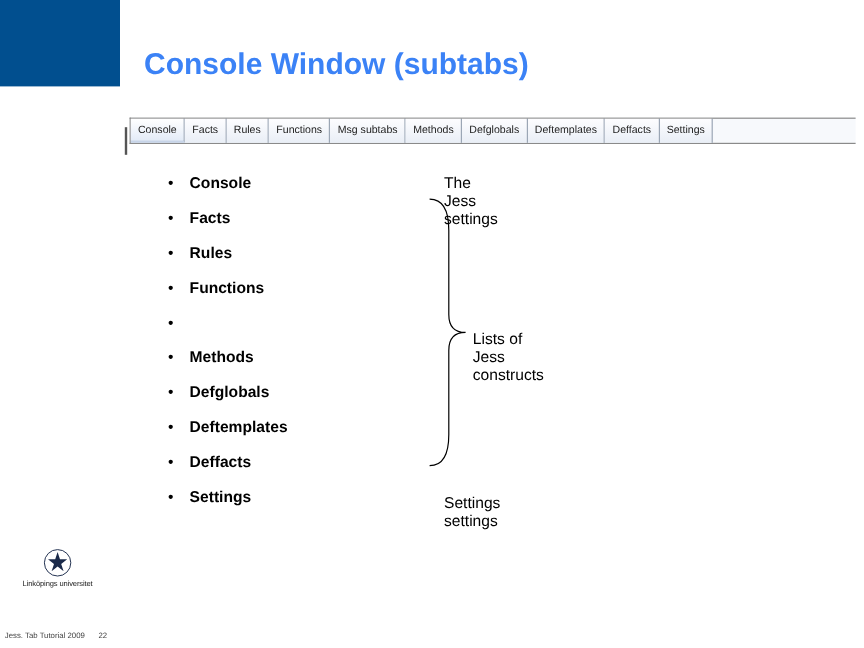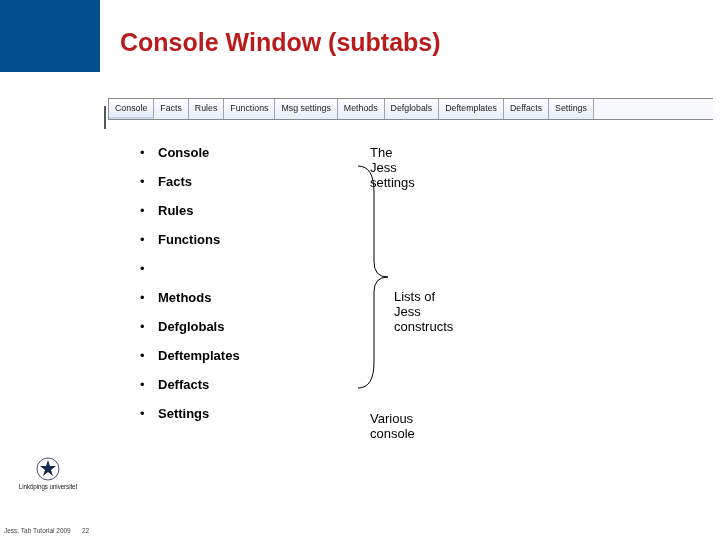--- a/index.html
+++ b/index.html
@@ -12,24 +12,24 @@
     overflow: hidden;
   }
   .left-band {
     position: absolute;
     left: 0; top: 0;
     width: 100px; height: 72px;
     background: #014f8f;
   }
   .title {
     position: absolute;
-    left: 120px; top: 28px;
+    left: 120px; top: 40px;
     font-size: 25px;
     font-weight: bold;
-    color: #b91c1c;
+    color: #3b82f6;
   }
   .tab-strip {
     position: absolute;
     left: 108px; top: 98px;
     width: 605px; height: 22px;
     display: flex;
     border-top: 1px solid #8a8a8a;
     border-left: 1px solid #8a8a8a;
     border-bottom: 1px solid #8a8a8a;
     background: #f7f9fc;
@@ -70,21 +70,21 @@
     font-size: 13px;
   }
   .label { font-weight: bold; }
   .annotations {
     position: absolute;
     left: 370px; top: 145px;
     font-size: 13px;
     color: #000;
   }
   .ann1 { position: absolute; left: 0; top: 0; }
-  .ann2 { position: absolute; left: 24px; top: 144px; }
+  .ann2 { position: absolute; left: 24px; top: 130px; }
   .ann3 { position: absolute; left: 0; top: 266px; }
   .brace-svg {
     position: absolute;
     left: 352px; top: 162px;
     width: 40px; height: 230px;
   }
   .logo-area {
     position: absolute;
     left: 12px; top: 457px;
     width: 72px;
@@ -116,21 +116,21 @@
 
 <div class="left-band"></div>
 
 <div class="title">Console Window (subtabs)</div>
 
 <div class="tab-strip">
   <div class="tab active">Console</div>
   <div class="tab">Facts</div>
   <div class="tab">Rules</div>
   <div class="tab">Functions</div>
-  <div class="tab">Msg settings</div>
+  <div class="tab">Msg subtabs</div>
   <div class="tab">Methods</div>
   <div class="tab">Defglobals</div>
   <div class="tab">Deftemplates</div>
   <div class="tab">Deffacts</div>
   <div class="tab">Settings</div>
 </div>
 
 <div class="bullets">
   <div class="bullet-row">
       <span class="dot">•</span>
@@ -173,21 +173,21 @@
     </div>
 </div>
 
 <svg class="brace-svg" viewBox="0 0 40 230">
   <path d="M 6 4 Q 22 4 22 30 L 22 100 Q 22 115 36 115 Q 22 115 22 130 L 22 200 Q 22 226 6 226" fill="none" stroke="#000" stroke-width="1"></path>
 </svg>
 
 <div class="annotations">
   <div class="ann1">The Jess settings</div>
   <div class="ann2">Lists of Jess constructs</div>
-  <div class="ann3">Various console</div>
+  <div class="ann3">Settings settings</div>
 </div>
 
 <div class="logo-area">
   <svg class="logo-svg" viewBox="0 0 24 24">
     <circle cx="12" cy="12" r="11" fill="none" stroke="#1a2a4a" stroke-width="0.8"></circle>
     <path d="M12 3 L14 9 L20 9 L15 13 L17 19 L12 15 L7 19 L9 13 L4 9 L10 9 Z" fill="#1a2a4a"></path>
   </svg>
   <div class="logo-text">Linköpings universitet</div>
 </div>
 

